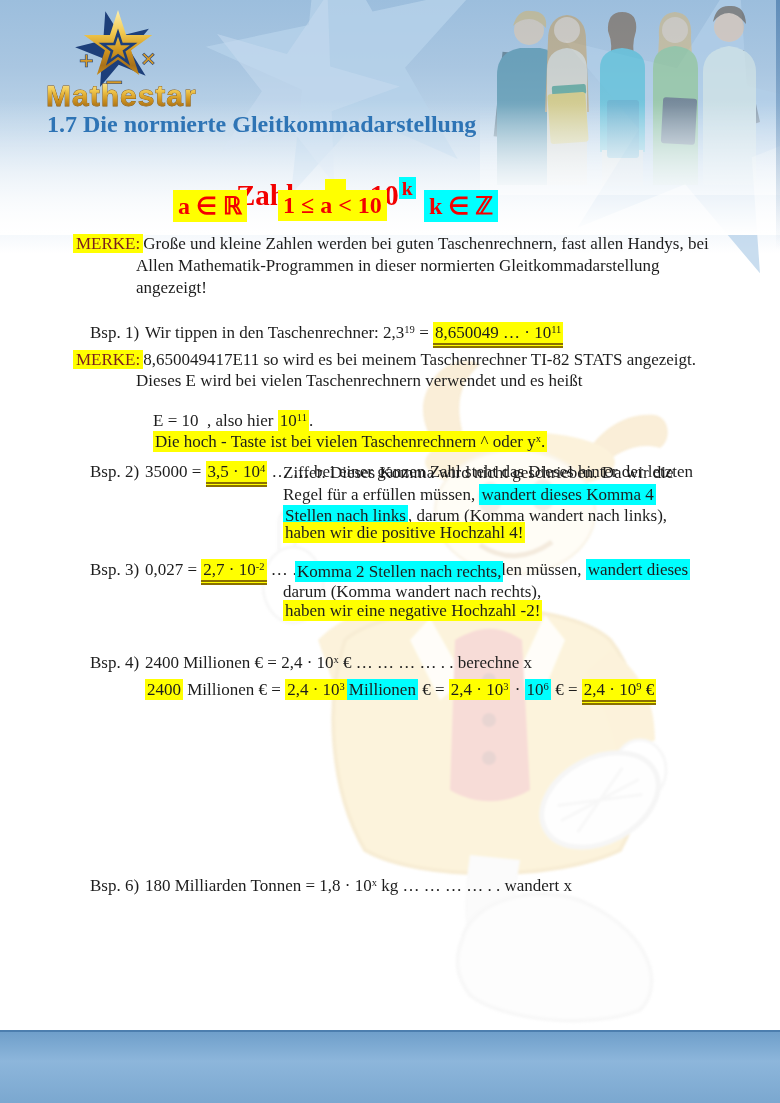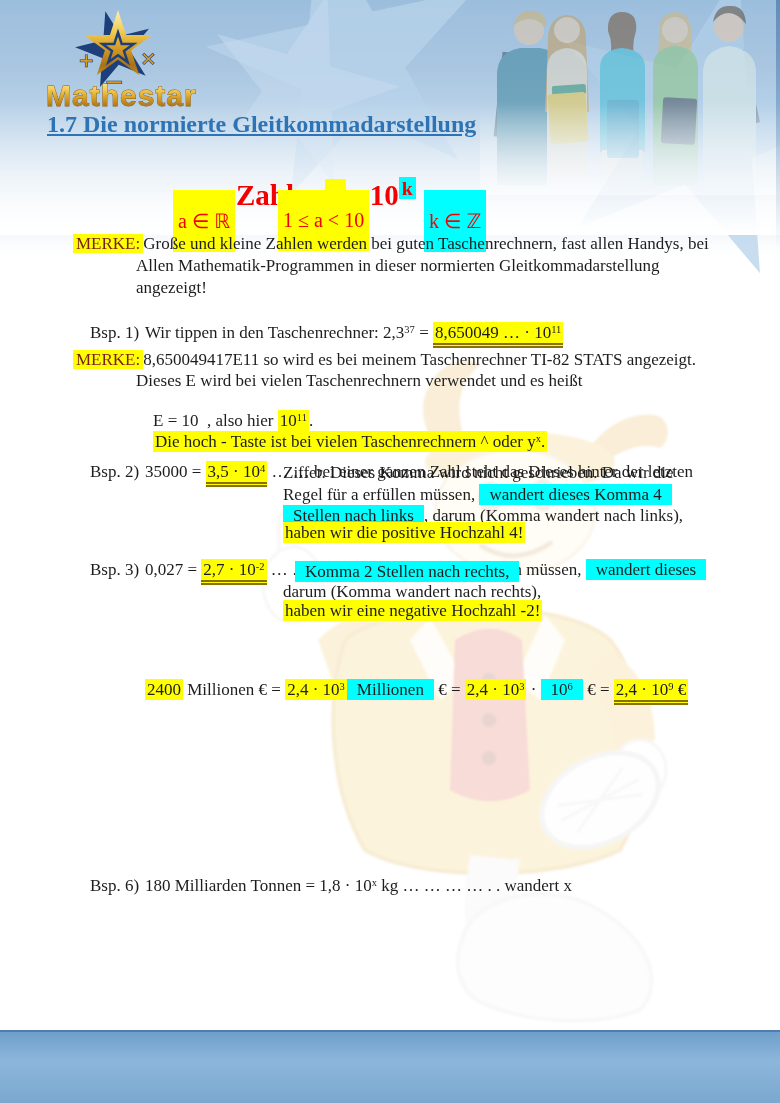--- a/index.html
+++ b/index.html
@@ -10,29 +10,29 @@
       #9cbedd 0%, #a9c6e1 6%, #bfd6ea 12%, #e2ecf6 18%, #ffffff 23%,
       #ffffff 92%, #ffffff 100%);
   }
   svg { display:block; }
   .decor { position:absolute; left:0; top:0; pointer-events:none; }
 
   .t { position:absolute; font-size:17px; line-height:21px; color:#1d1d1d; white-space:pre; }
   .lbl { display:inline-block; width:55px; }
   .merke { color:#7a1f1f; background:#ffff00; padding:0 3px; margin-right:0; }
   .hy { background:#ffff00; padding:1px 2px; }
-  .hc { background:#00ffff; padding:1px 10px; }
+  .hc { background:#00ffff; padding:1px 2px; }
   .du { border-bottom:5px double #8a7000; }
   sup { font-size:0.62em; vertical-align:0.45em; line-height:0; }
 
-  .title { position:absolute; left:47px; top:111px; font-size:24px; font-weight:bold; color:#2e74b5; white-space:pre;text-decoration:underline; }
+  .title { position:absolute; left:47px; top:111px; font-size:24px; font-weight:bold; color:#2e74b5; white-space:pre; }
   .formula { position:absolute; left:207px; top:146px; font-size:29px; font-weight:bold; color:#f30000; white-space:pre; }
   .formula .hy, .formula .hc { padding:0 3px; }
   .formula sup { font-size:0.68em; vertical-align:0.5em; }
-  .constraint { position:absolute; top:190px; font-size:20px; font-weight:normal; color:#f30000; padding:19px 5px; white-space:pre; }
+  .constraint { position:absolute; top:190px; font-size:24px; font-weight:bold; color:#f30000; padding:2px 5px; white-space:pre; }
 
   .footer {
     position:absolute; left:0; top:1030px; width:780px; height:73px;
     border-top:2px solid #4c7eae;
     background:linear-gradient(180deg,#6f9fca 0%, #8db6db 40%, #7aa7cf 100%);
   }
 </style>
 </head>
 <body>
 
@@ -144,21 +144,21 @@
   </div>
   <div class="constraint hy" style="left:173px">a ∈ ℝ</div>
   <div class="constraint hy" style="left:278px">1 ≤ a &lt; 10</div>
   <div class="constraint hc" style="left:424px">k ∈ ℤ</div>
 
   <div class="t" style="left:73px;top:233px"><span class="merke">MERKE:</span><span>Große und kleine Zahlen werden bei guten Taschenrechnern, fast allen Handys, bei</span></div>
   <div class="t" style="left:136px;top:255px">Allen Mathematik-Programmen in dieser normierten Gleitkommadarstellung</div>
   <div class="t" style="left:136px;top:277px">angezeigt!</div>
 
   <div class="t" style="left:73px;top:301px">
-    <span class="lbl">Bsp. 1)</span><span>Wir tippen in den Taschenrechner: 2,3</span><sup>37</sup><span> = </span><span class="hy du"><span>8,650049 … · 10</span><sup>11</sup></span>
+    <span class="lbl">Bsp. 1)</span><span>Wir tippen in den Taschenrechner: 2,3</span><sup>19</sup><span> = </span><span class="hy du"><span>8,650049 … · 10</span><sup>11</sup></span>
   </div>
 
   <div class="t" style="left:73px;top:349px"><span class="merke">MERKE:</span><span>8,650049417E11 so wird es bei meinem Taschenrechner TI-82 STATS angezeigt.</span></div>
   <div class="t" style="left:136px;top:370px">Dieses E wird bei vielen Taschenrechnern verwendet und es heißt</div>
   <div class="t" style="left:136px;top:389px">
     <span>E = 10  , also hier </span><span class="hy"><span>10</span><sup>11</sup></span><span>.</span>
   </div>
   <div class="t" style="left:136px;top:410px">
     <span class="hy"><span>Die hoch - Taste ist bei vielen Taschenrechnern ^ oder y</span><sup>x</sup><span>.</span></span>
   </div>
@@ -171,20 +171,23 @@
   <div class="t" style="left:283px;top:505px"><span class="hc">Stellen nach links</span><span>, darum (Komma wandert nach links),</span></div>
   <div class="t" style="left:283px;top:522px"><span class="hy">haben wir die positive Hochzahl 4!</span></div>
 
   <div class="t" style="left:73px;top:538px">
     <span class="lbl">Bsp. 3)</span><span>0,027 = </span><span class="hy du"><span>2,7 · 10</span><sup>-2</sup></span><span> … … Da wir die Regel für a erfüllen müssen, </span><span class="hc">wandert dieses</span>
   </div>
   <div class="t" style="left:295px;top:561px"><span class="hc">Komma 2 Stellen nach rechts,</span></div>
   <div class="t" style="left:283px;top:581px">darum (Komma wandert nach rechts),</div>
   <div class="t" style="left:283px;top:600px"><span class="hy">haben wir eine negative Hochzahl -2!</span></div>
 
+  <div class="t" style="left:73px;top:631px">
+    <span class="lbl">Bsp. 4)</span><span>2400 Millionen € = 2,4 · 10</span><sup>x</sup><span> € … … … … . . berechne x</span>
+  </div>
   <div class="t" style="left:128px;top:658px">
     <span class="hy">2400</span><span> Millionen € = </span><span class="hy"><span>2,4 · 10</span><sup>3</sup></span><span class="hc">Millionen</span><span> € = </span><span class="hy"><span>2,4 · 10</span><sup>3</sup></span><span> · </span><span class="hc"><span>10</span><sup>6</sup></span><span> € = </span><span class="hy du"><span>2,4 · 10</span><sup>9</sup><span> €</span></span>
   </div>
 
 
   <div class="t" style="left:73px;top:854px">
     <span class="lbl">Bsp. 6)</span><span>180 Milliarden Tonnen = 1,8 · 10</span><sup>x</sup><span> kg … … … … . . wandert x</span>
   </div>
 
   <div class="footer">

